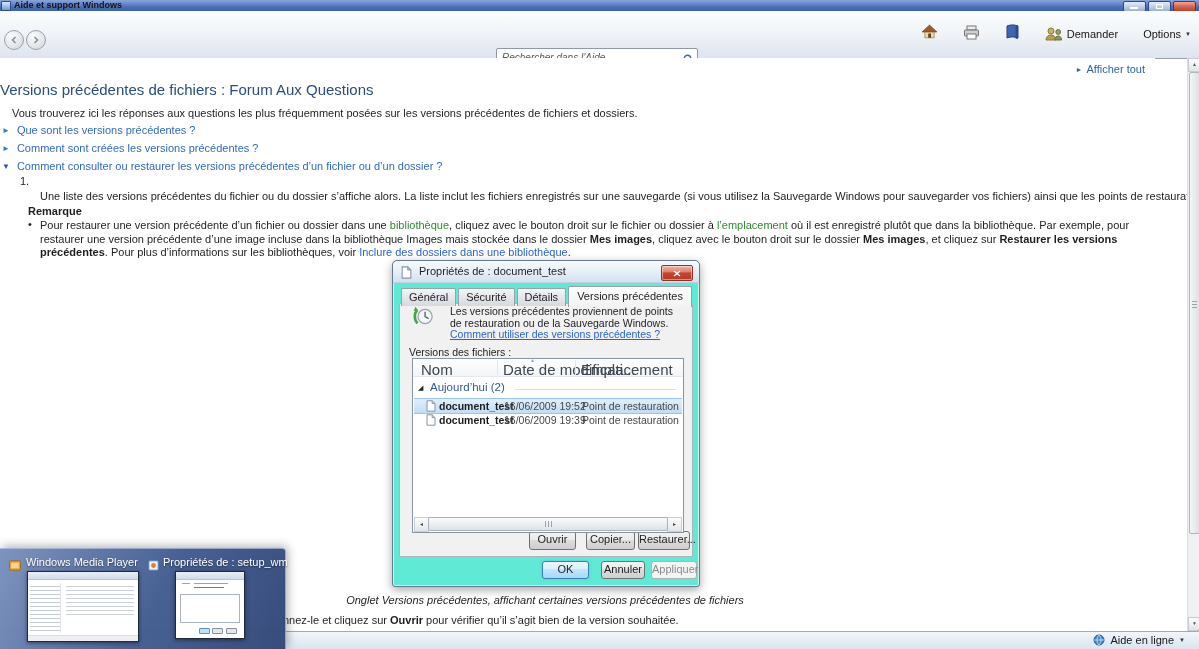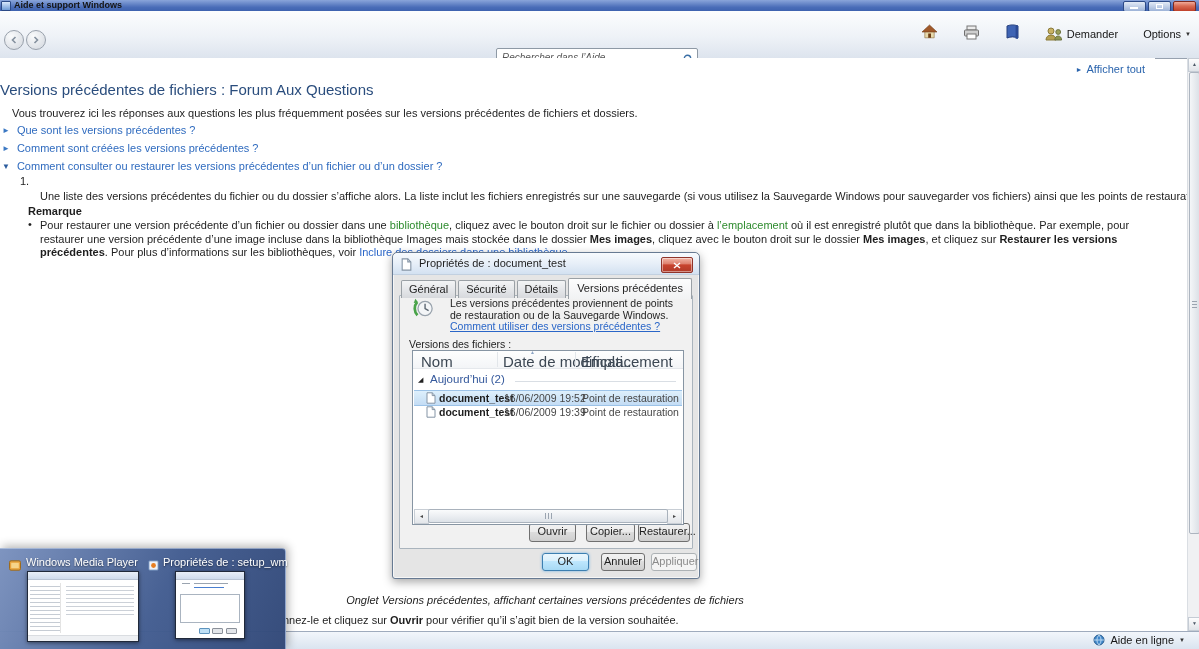--- a/index.html
+++ b/index.html
@@ -58,21 +58,21 @@
   
   .vscroll{position:absolute;left:1187px;top:58px;width:12px;height:573px;background:#f0f1f3;border-left:1px solid #dadee3;}
   .vbtn{position:absolute;left:0;width:11px;height:12px;background:linear-gradient(#fdfdfd,#e0e4e9);
         border:1px solid #c5ccd5;font-size:5px;line-height:11px;text-align:center;color:#4d5a68;}
   .vthumb{position:absolute;left:1px;top:14px;width:9px;height:460px;border:1px solid #adb5c0;border-radius:2px;
           background:linear-gradient(90deg,#f4f6f8,#dce1e7);}
   .vthumb::after{content:"";position:absolute;left:2px;top:228px;width:5px;height:7px;
           background:repeating-linear-gradient(#9aa4b0 0 1px,transparent 1px 3px);}
 
   
-  .dialog{position:absolute;left:392px;top:194px;width:306px;height:325px;background:#e5e5e5;
+  .dialog{position:absolute;left:392px;top:202px;width:306px;height:325px;background:#5eead4;
           border:1px solid #677a92;border-radius:5px 5px 3px 3px;
           box-shadow:0 3px 10px rgba(0,0,0,.35), inset 0 0 0 1px rgba(255,255,255,.65);}
   .dlg-titlebar{position:absolute;left:0;top:0;right:0;height:21px;border-radius:5px 5px 0 0;
           background:linear-gradient(#f7fafd 0%,#e7eff8 50%,#d3e1f1 100%);border-bottom:1px solid #c2d0e0;}
   .dlg-icon{position:absolute;left:8px;top:4px;}
   .dlg-title{position:absolute;left:26px;top:4px;font-size:11px;color:#1e1e1e;}
   .dlg-close{position:absolute;right:6px;top:4px;width:30px;height:14px;border-radius:2px;border:1px solid #90342a;
           background:linear-gradient(#f2b5a5 0%,#df8370 40%,#c8442e 50%,#b03a28 100%);
           box-shadow:inset 0 0 0 1px rgba(255,255,255,.45);display:flex;align-items:center;justify-content:center;}
   .tabs{position:absolute;left:8px;top:25px;display:flex;gap:2px;align-items:flex-end;z-index:3;}

